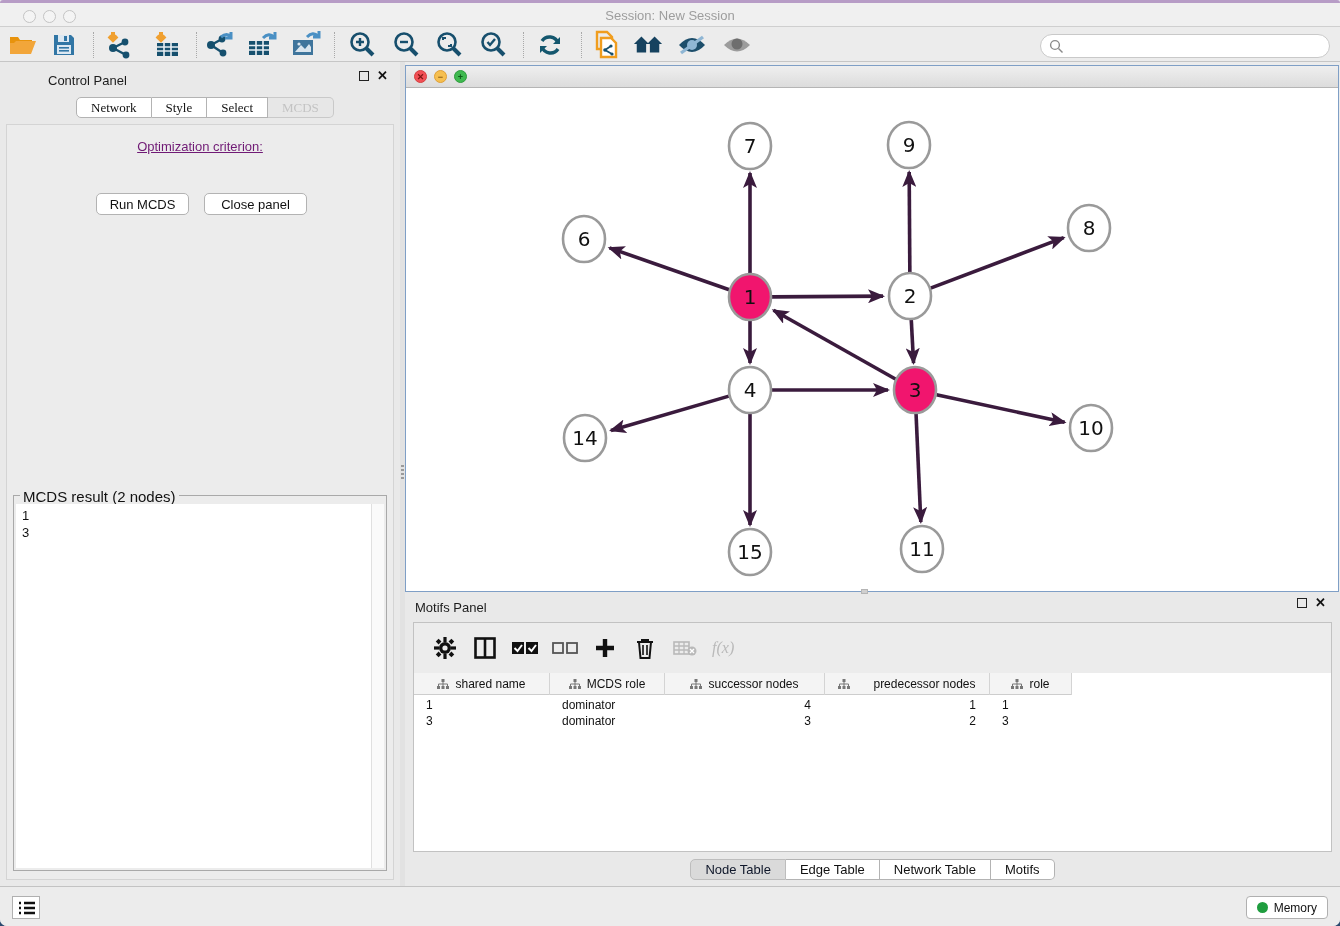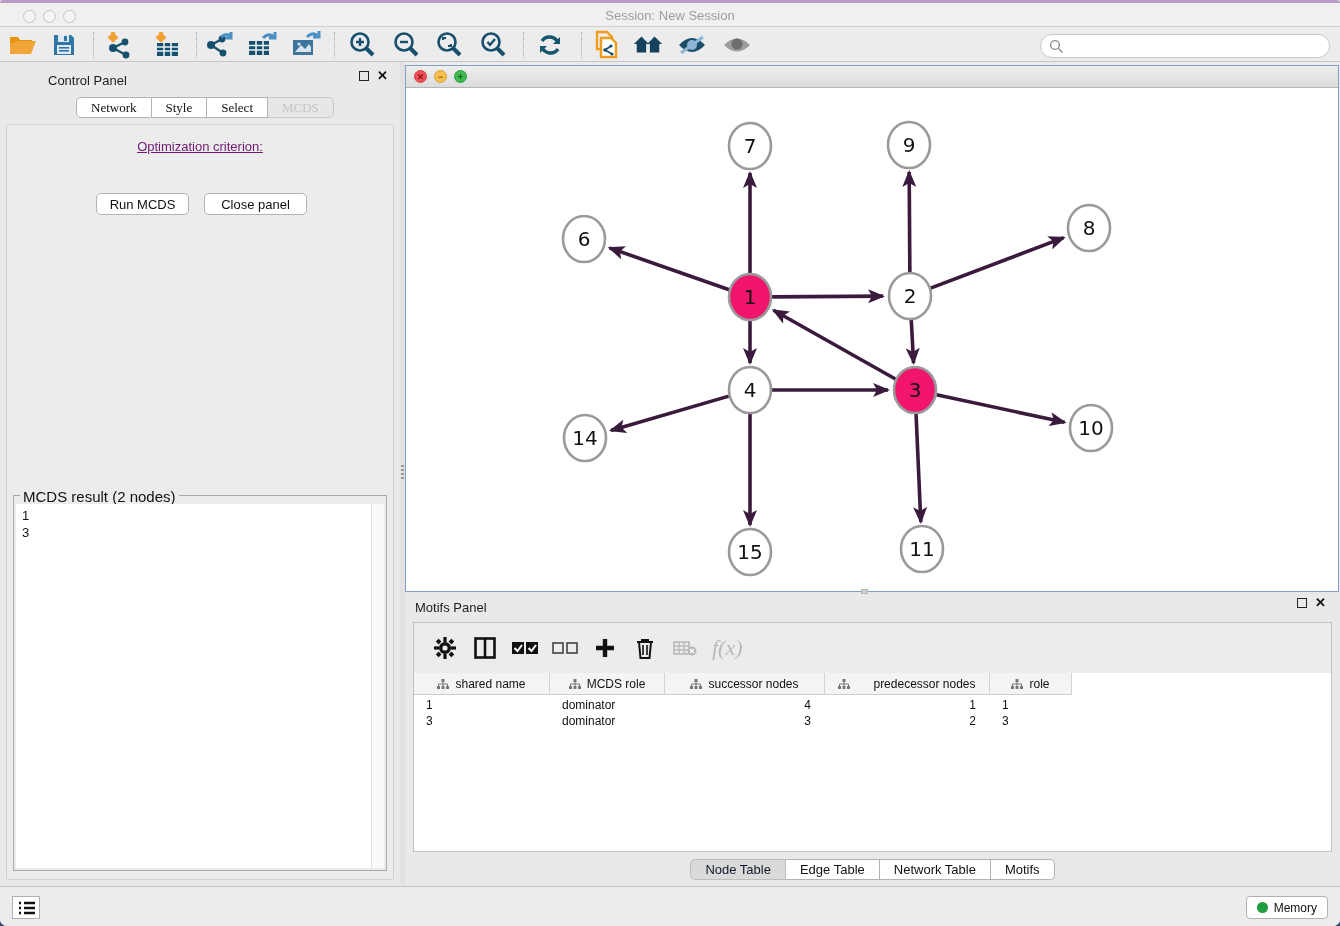--- a/index.html
+++ b/index.html
@@ -53,21 +53,21 @@
   .mac-dot { position:absolute; top:4px; width:13px; height:13px; border-radius:50%; font-size:9px; font-weight:bold; text-align:center; line-height:12px; }
   #net-title { position:absolute; top:4px; left:0; right:0; text-align:center; font-size:13px; color:#1c1c1c; }
   #net-canvas { position:absolute; top:22px; left:0; right:0; bottom:0; background:#fff; }
 
   
   #table-panel { position:absolute; top:592px; left:405px; right:0; bottom:40px; background:#e9e9e9; }
   #tp-title { position:absolute; top:8px; left:10px; font-size:13px; color:#1c1c1c; }
   #tp-inner { position:absolute; top:30px; left:8px; right:8px; bottom:34px; background:#fff; border:1px solid #c2c2c2; }
   #tp-toolbar { position:absolute; top:0; left:0; right:0; height:50px; background:#ececec; display:flex; align-items:center; gap:14px; padding-left:18px; }
   .tpt-icon { width:26px; height:26px; display:flex; align-items:center; justify-content:center; }
-  #fx-label { font-size:22px; color:#b9b9b9; font-family:"Liberation Serif", serif; font-style:italic; }
+  #fx-label { font-size:16px; color:#b9b9b9; font-family:"Liberation Serif", serif; font-style:italic; }
   #tbl-header { position:absolute; top:50px; left:0; height:22px; display:flex; background:#f4f4f4; border-bottom:1px solid #cdcdcd; }
   .th-cell { height:22px; display:flex; align-items:center; justify-content:center; gap:6px; font-size:12px; color:#111; border-right:1px solid #d4d4d4; position:relative; }
   .tbl-row { position:absolute; left:0; height:16px; display:flex; font-size:12px; color:#111; }
   .td-cell { height:16px; display:flex; align-items:center; }
   .al { justify-content:flex-start; padding-left:12px; }
   .ar { justify-content:flex-end; padding-right:14px; }
   #tp-tabs { position:absolute; bottom:6px; left:0; right:0; display:flex; justify-content:center; }
   .seg.sel { background:#dadada; color:#0f172a; border-color:#bdbdbd; }
 
   

